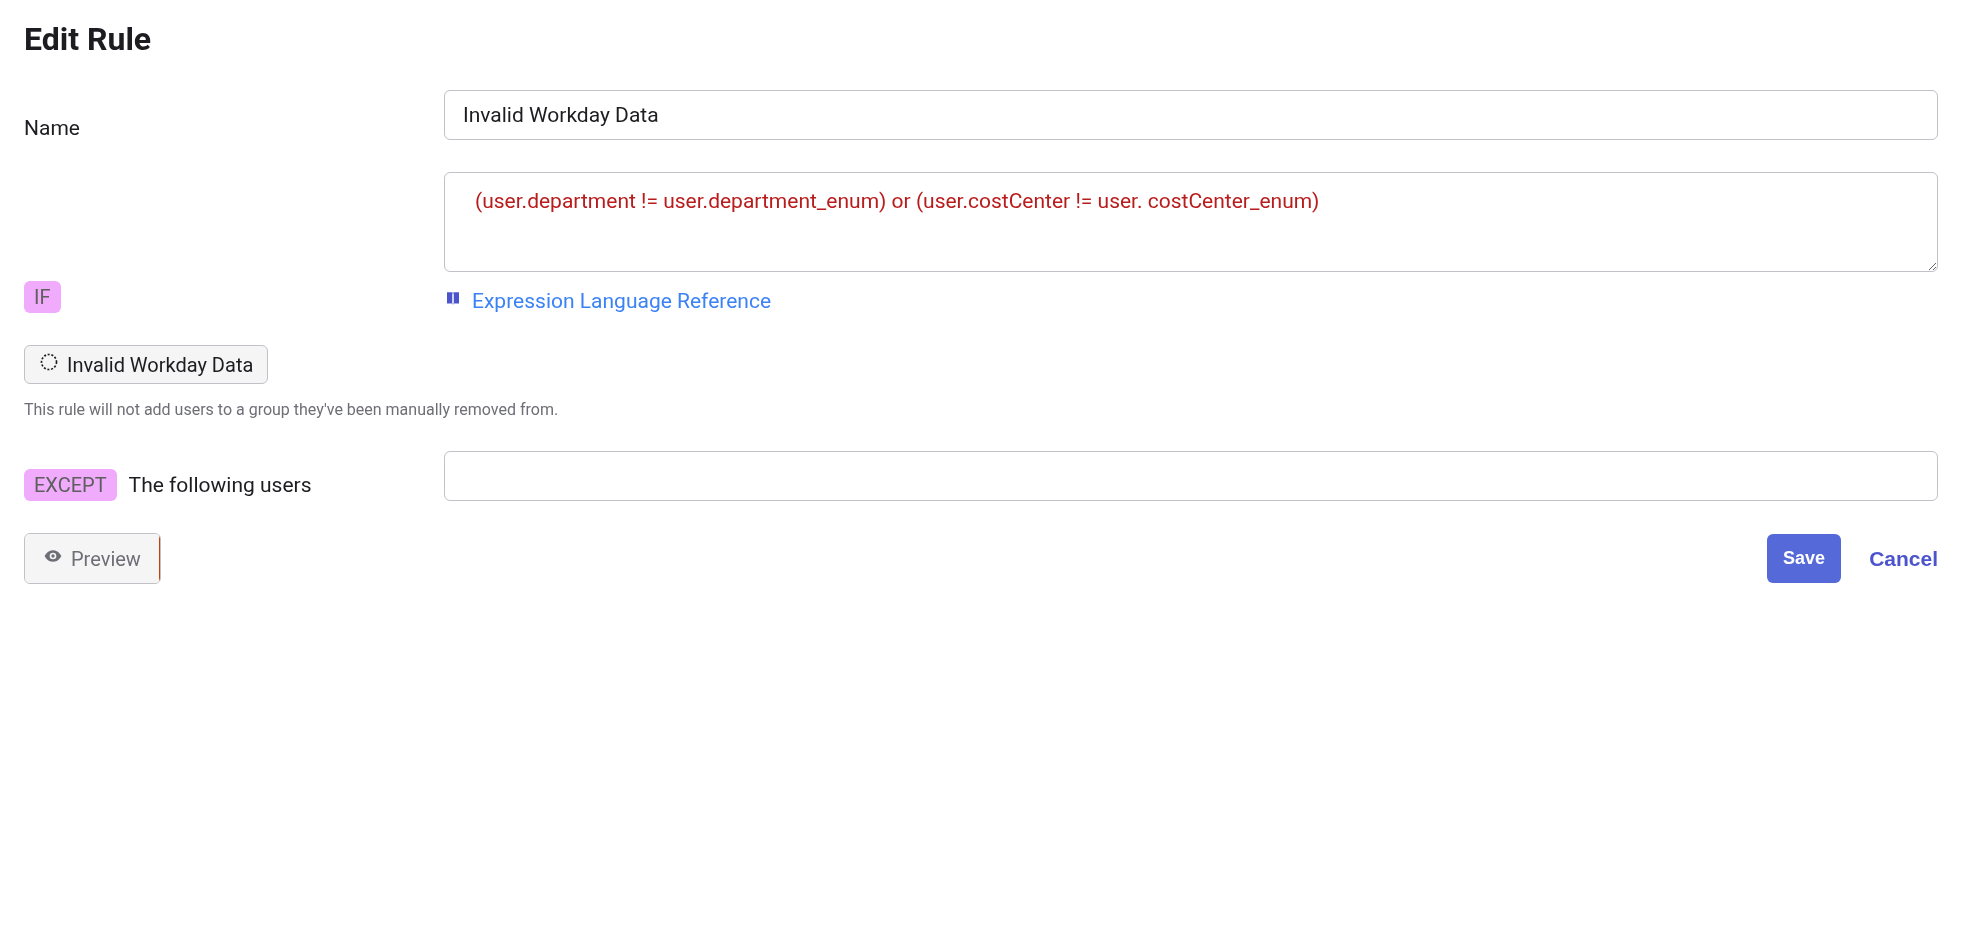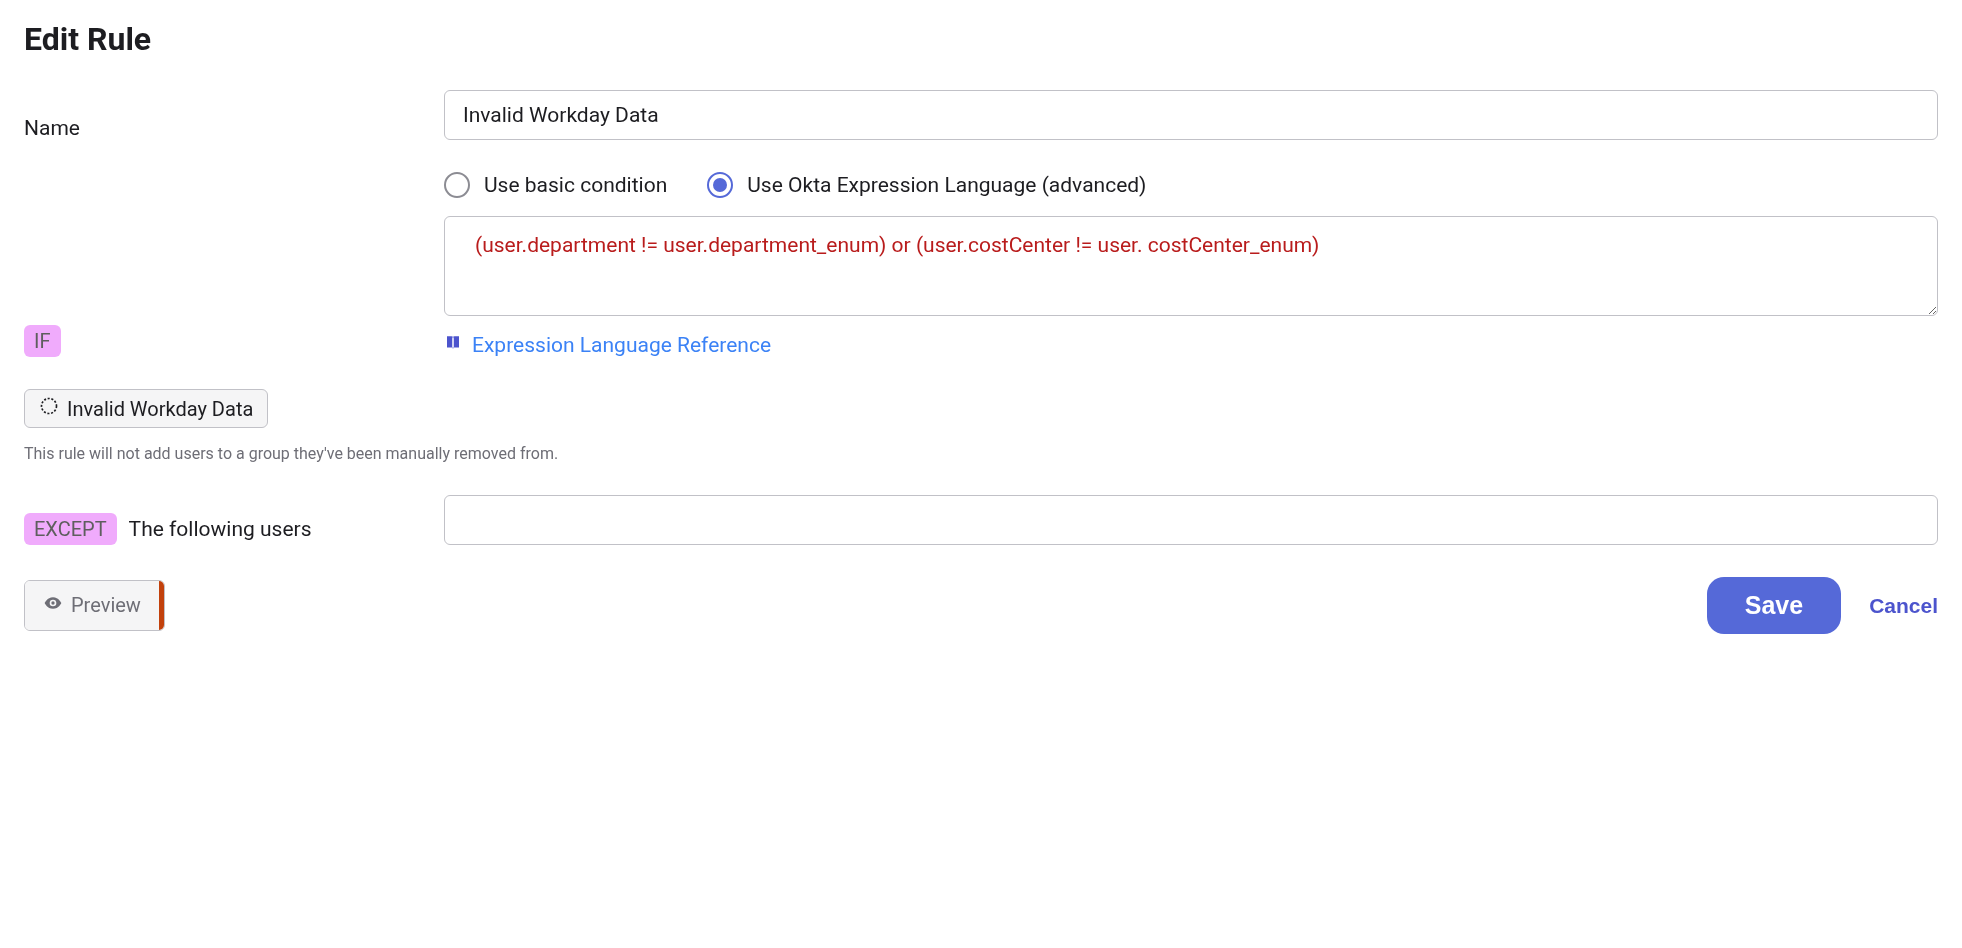--- a/index.html
+++ b/index.html
@@ -138,25 +138,25 @@
     }
     .preview-group {
       display: flex;
       align-items: stretch;
       border: 1px solid #c1c1c7;
       border-radius: 6px;
       overflow: hidden;
     }
     .preview-label {
       display: flex;
-      align-items: flex-start;
+      align-items: flex-end;
       gap: 8px;
       padding: 12px 18px;
       background: #f5f5f6;
-      border-right: 5px solid #c2410c;
+      border-right: 1px solid #c2410c;
       color: #6e6e76;
       font-size: 20px;
     }
     .preview-input {
       border: none;
       padding: 12px 18px;
       font-size: 20px;
       width: 430px;
       color: #1d1d21;
       font-family: inherit;
@@ -166,23 +166,23 @@
     }
     .action-buttons {
       display: flex;
       align-items: center;
       gap: 28px;
     }
     .btn-primary {
       background: #5569d8;
       color: #fff;
       border: none;
-      border-radius: 17px;
-      padding: 14px 38px;
-      font-size: 25px;
+      border-radius: 6px;
+      padding: 14px 16px;
+      font-size: 18px;
       font-weight: 600;
       cursor: pointer;
     }
     .btn-link {
       background: none;
       border: none;
       color: #4c54cd;
       font-size: 21px;
       font-weight: 600;
       cursor: pointer;
@@ -204,30 +204,20 @@
   <div class="content-col">
     <input type="text" class="text-input" value="Invalid Workday Data" style="">
   </div>
 </div>
 
 <div class="form-row">
   <div class="label-col">
     <span class="badge">IF</span>
   </div>
   <div class="content-col">
-    <div class="radio-group">
-      <label class="radio-option">
-        <span class="radio-circle"></span>
-        <span>Use basic condition</span>
-      </label>
-      <label class="radio-option">
-        <span class="radio-circle selected"></span>
-        <span>Use Okta Expression Language (advanced)</span>
-      </label>
-    </div>
     <textarea class="expression-textarea" style="">(user.department != user.department_enum) or (user.costCenter != user. costCenter_enum)</textarea>
     <div class="link-row">
       <span class="icon-svg">
         <svg width="18" height="18" viewBox="0 0 24 24" fill="#4c54cd">
           <path d="M4 3h6a3 3 0 0 1 3 3v14a2 2 0 0 0-2-2H4V3zm16 0h-6a3 3 0 0 0-3 3v14a2 2 0 0 1 2-2h7V3z"></path>
         </svg>
       </span>
       <a href="#">Expression Language Reference</a>
     </div>
   </div>

